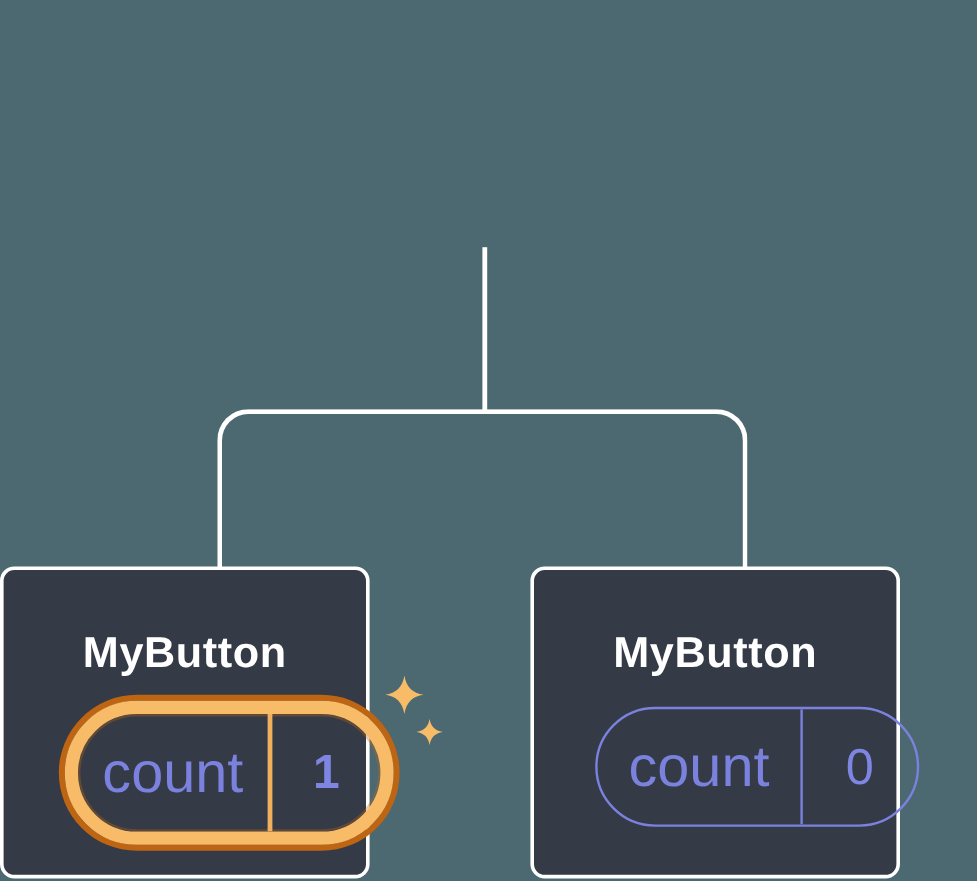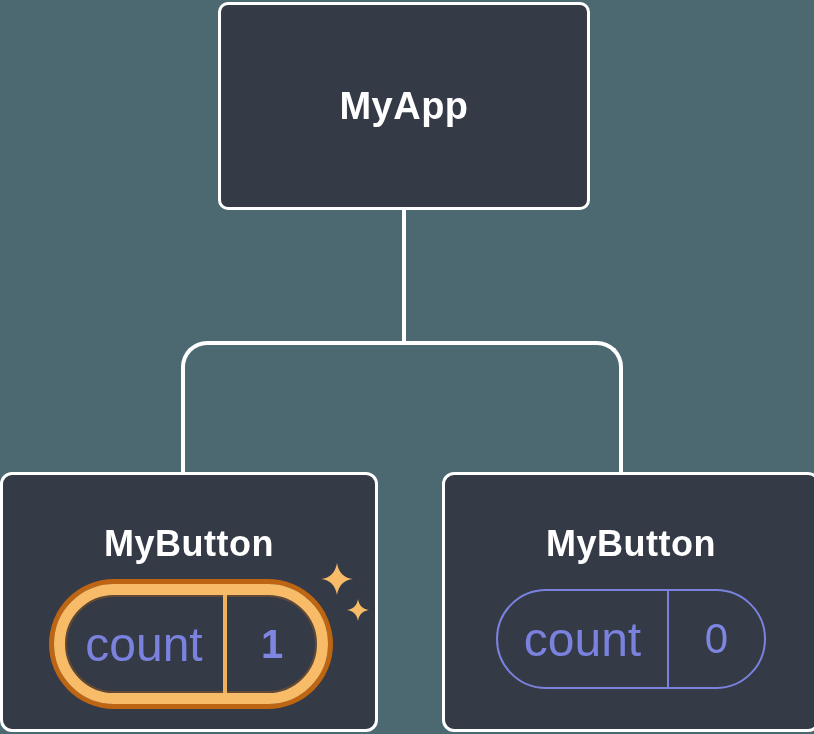--- a/index.html
+++ b/index.html
@@ -46,21 +46,21 @@
     display: flex; align-items: center; justify-content: center;
   }
   .node-root .node-title {
     color: #FFFFFF;
     font-size: 38px;
     font-weight: 600;
     letter-spacing: 0.5px;
   }
   .node-child {
     top: 472px;
-    width: 378px; height: 260px;
+    width: 308px; height: 260px;
     border-radius: 12px;
   }
   .node-child-left  { left: 0px; }
   .node-child-right { left: 442px; }
   .node-child .node-title {
     position: absolute;
     left: 0; top: 48px; width: 100%;
     text-align: center;
     color: #FFFFFF;
     font-size: 36px;
@@ -123,23 +123,20 @@
   .sparkles svg { display: block; }
 </style>
 </head>
 <body>
 
 <div class="canvas">
 
   <div class="connector-stem"></div>
   <div class="connector-bracket"></div>
 
-  <div class="node node-root">
-    <span class="node-title">MyApp</span>
-  </div>
 
   <div class="node node-child node-child-left">
     <span class="node-title">MyButton</span>
 
     <div class="pill pill-highlight">
       <div class="pill-cell pill-cell-label">
         <span class="state-label">count</span>
       </div>
       <div class="pill-cell pill-cell-value">
         <span class="state-value state-value-bold">1</span>

